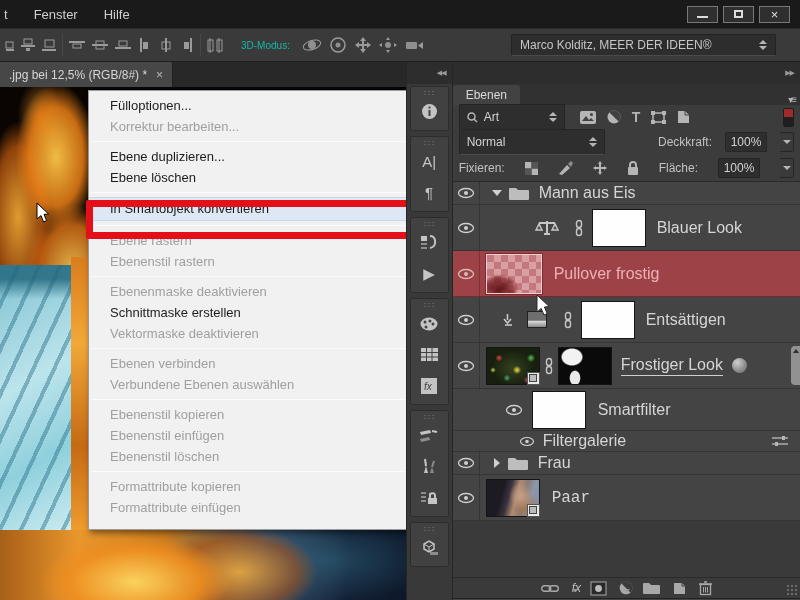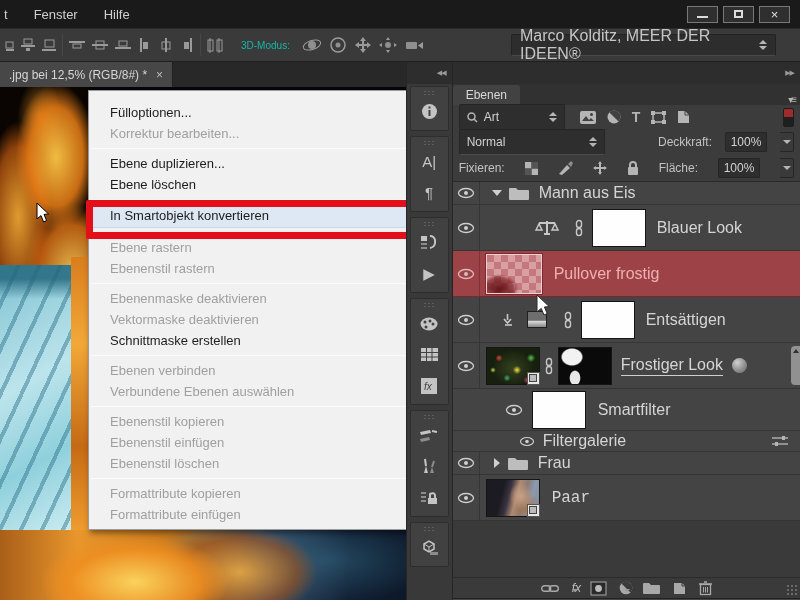--- a/index.html
+++ b/index.html
@@ -18,21 +18,21 @@
   .win-btn .maxbox { width:9px; height:8px; border:2px solid #dcdcdc; }
 
   
   .optionsbar { height:34px; background:#3a3a3a; border-top:1px solid #2a2a2a; border-bottom:1px solid #1f1f1f;
                 display:flex; align-items:center; color:#9d9d9d; }
   .ob-group { display:flex; align-items:center; gap:7px; padding:0 6px; }
   .ob-sep { width:1px; height:22px; background:#2c2c2c; border-right:1px solid #474747; }
   .ob-label { font-size:10px; color:#14b8a6; margin:0 6px 0 10px; }
   .workspace { margin-left:auto; margin-right:24px; width:265px; height:22px; background:#2d2d2d;
                border:1px solid #232323; border-bottom-color:#4a4a4a; border-radius:2px;
-               display:flex; align-items:center; padding:0 8px; color:#c6c6c6; font-size:16px; }
+               display:flex; align-items:center; padding:0 8px; color:#c6c6c6; font-size:12px; }
   .workspace .spin { margin-left:auto; }
   .spin { display:flex; flex-direction:column; gap:2px; align-items:center; }
   .spin i { display:block; width:0; height:0; border-left:4px solid transparent; border-right:4px solid transparent; }
   .spin i.up { border-bottom:4px solid #b5b5b5; }
   .spin i.dn { border-top:4px solid #b5b5b5; }
 
   
   .main { display:flex; height:538px; }
 
   
@@ -58,21 +58,21 @@
       linear-gradient(150deg, #7fc2d2, #bce4ec 35%, #8fd0dc 58%, #d2eff4 84%, #a6dbe5); }
   .flames-bottom { position:absolute; left:0; top:443px; width:459px; height:70px;
     background:
       radial-gradient(125px 62px at 135px 52px, rgba(252,214,96,.95), rgba(238,142,32,.9) 52%, rgba(0,0,0,0) 76%),
       radial-gradient(95px 55px at 240px 42px, rgba(242,172,62,.85), rgba(176,82,16,.55) 60%, rgba(0,0,0,0) 82%),
       radial-gradient(150px 60px at 330px 30px, rgba(70,150,180,.35), rgba(0,0,0,0) 72%),
       linear-gradient(90deg, #a85f18 0%, #e9962c 17%, #c87a1e 36%, #3a5570 57%, #101d31 76%, #0a1322 100%); }
 
   
   .ctx-menu { position:absolute; left:88px; top:3px; width:372px; height:440px; background:#f1f1f1;
-              border:1px solid #9b9b9b; box-shadow:2px 3px 6px rgba(0,0,0,.45); padding-top:11px; font-size:13px; }
+              border:1px solid #9b9b9b; box-shadow:2px 3px 6px rgba(0,0,0,.45); padding-top:4px; font-size:13px; }
   .mi { height:21px; line-height:21px; padding-left:21px; color:#1c1c1c; white-space:nowrap; }
   .mi.disabled { color:#9f9f9f; }
   .mi.hover { background:#dde8f4; border-top:1px solid #c9d8ea; border-bottom:1px solid #c9d8ea; height:24px; line-height:22px; }
   .mi-sep { height:1px; background:#dcdcdc; border-bottom:1px solid #fbfbfb; margin:4px 2px; }
 
   
   .anno-red { position:absolute; left:-3px; top:109px; width:474px; height:39px;
               border:7px solid #e3101a; border-radius:2px; z-index:30; }
 
   
@@ -302,22 +302,22 @@
           <div class="mi-sep"></div>
           <div class="mi">Ebene duplizieren...</div>
           <div class="mi">Ebene löschen</div>
           <div class="mi-sep"></div>
           <div class="mi hover">In Smartobjekt konvertieren</div>
           <div class="mi-sep"></div>
           <div class="mi disabled">Ebene rastern</div>
           <div class="mi disabled">Ebenenstil rastern</div>
           <div class="mi-sep"></div>
           <div class="mi disabled">Ebenenmaske deaktivieren</div>
+          <div class="mi">Schnittmaske erstellen</div>
           <div class="mi disabled">Vektormaske deaktivieren</div>
-          <div class="mi">Schnittmaske erstellen</div>
           <div class="mi-sep"></div>
           <div class="mi disabled">Ebenen verbinden</div>
           <div class="mi disabled">Verbundene Ebenen auswählen</div>
           <div class="mi-sep"></div>
           <div class="mi disabled">Ebenenstil kopieren</div>
           <div class="mi disabled">Ebenenstil einfügen</div>
           <div class="mi disabled">Ebenenstil löschen</div>
           <div class="mi-sep"></div>
           <div class="mi disabled">Formattribute kopieren</div>
           <div class="mi disabled">Formattribute einfügen</div>

